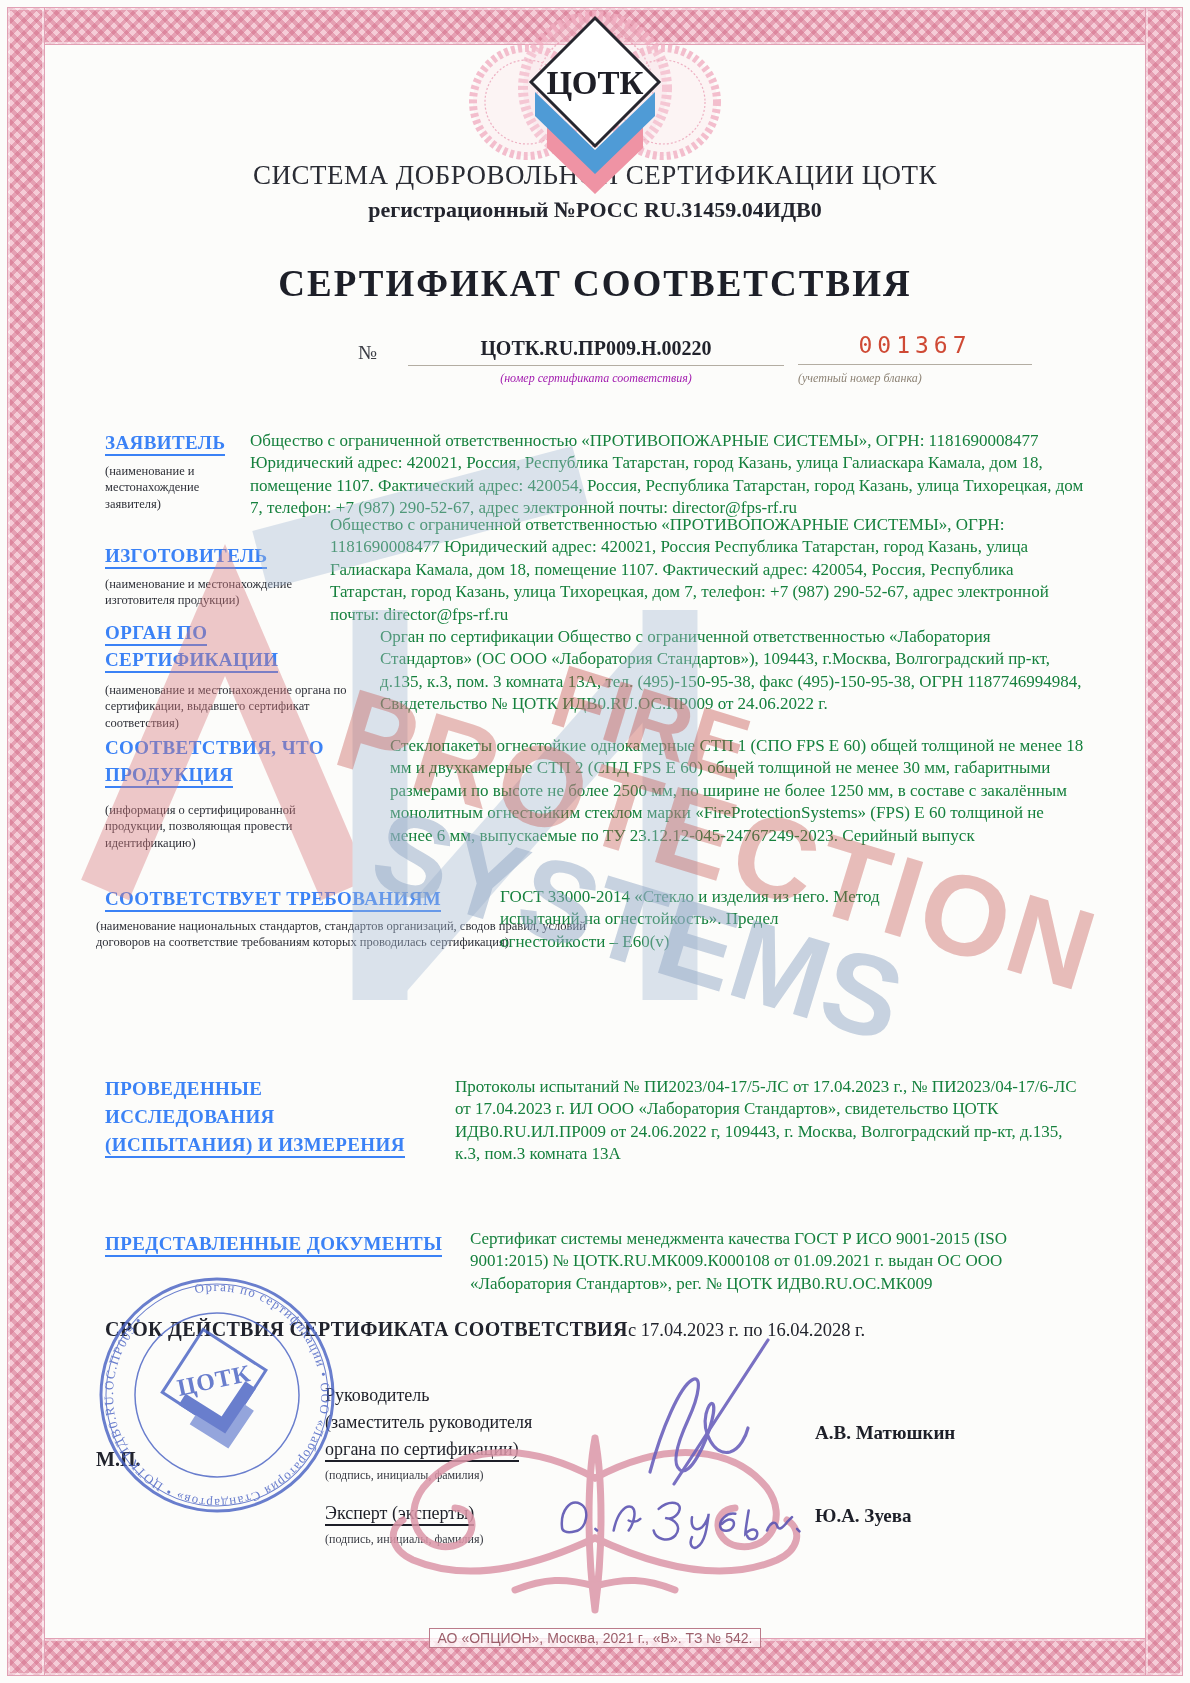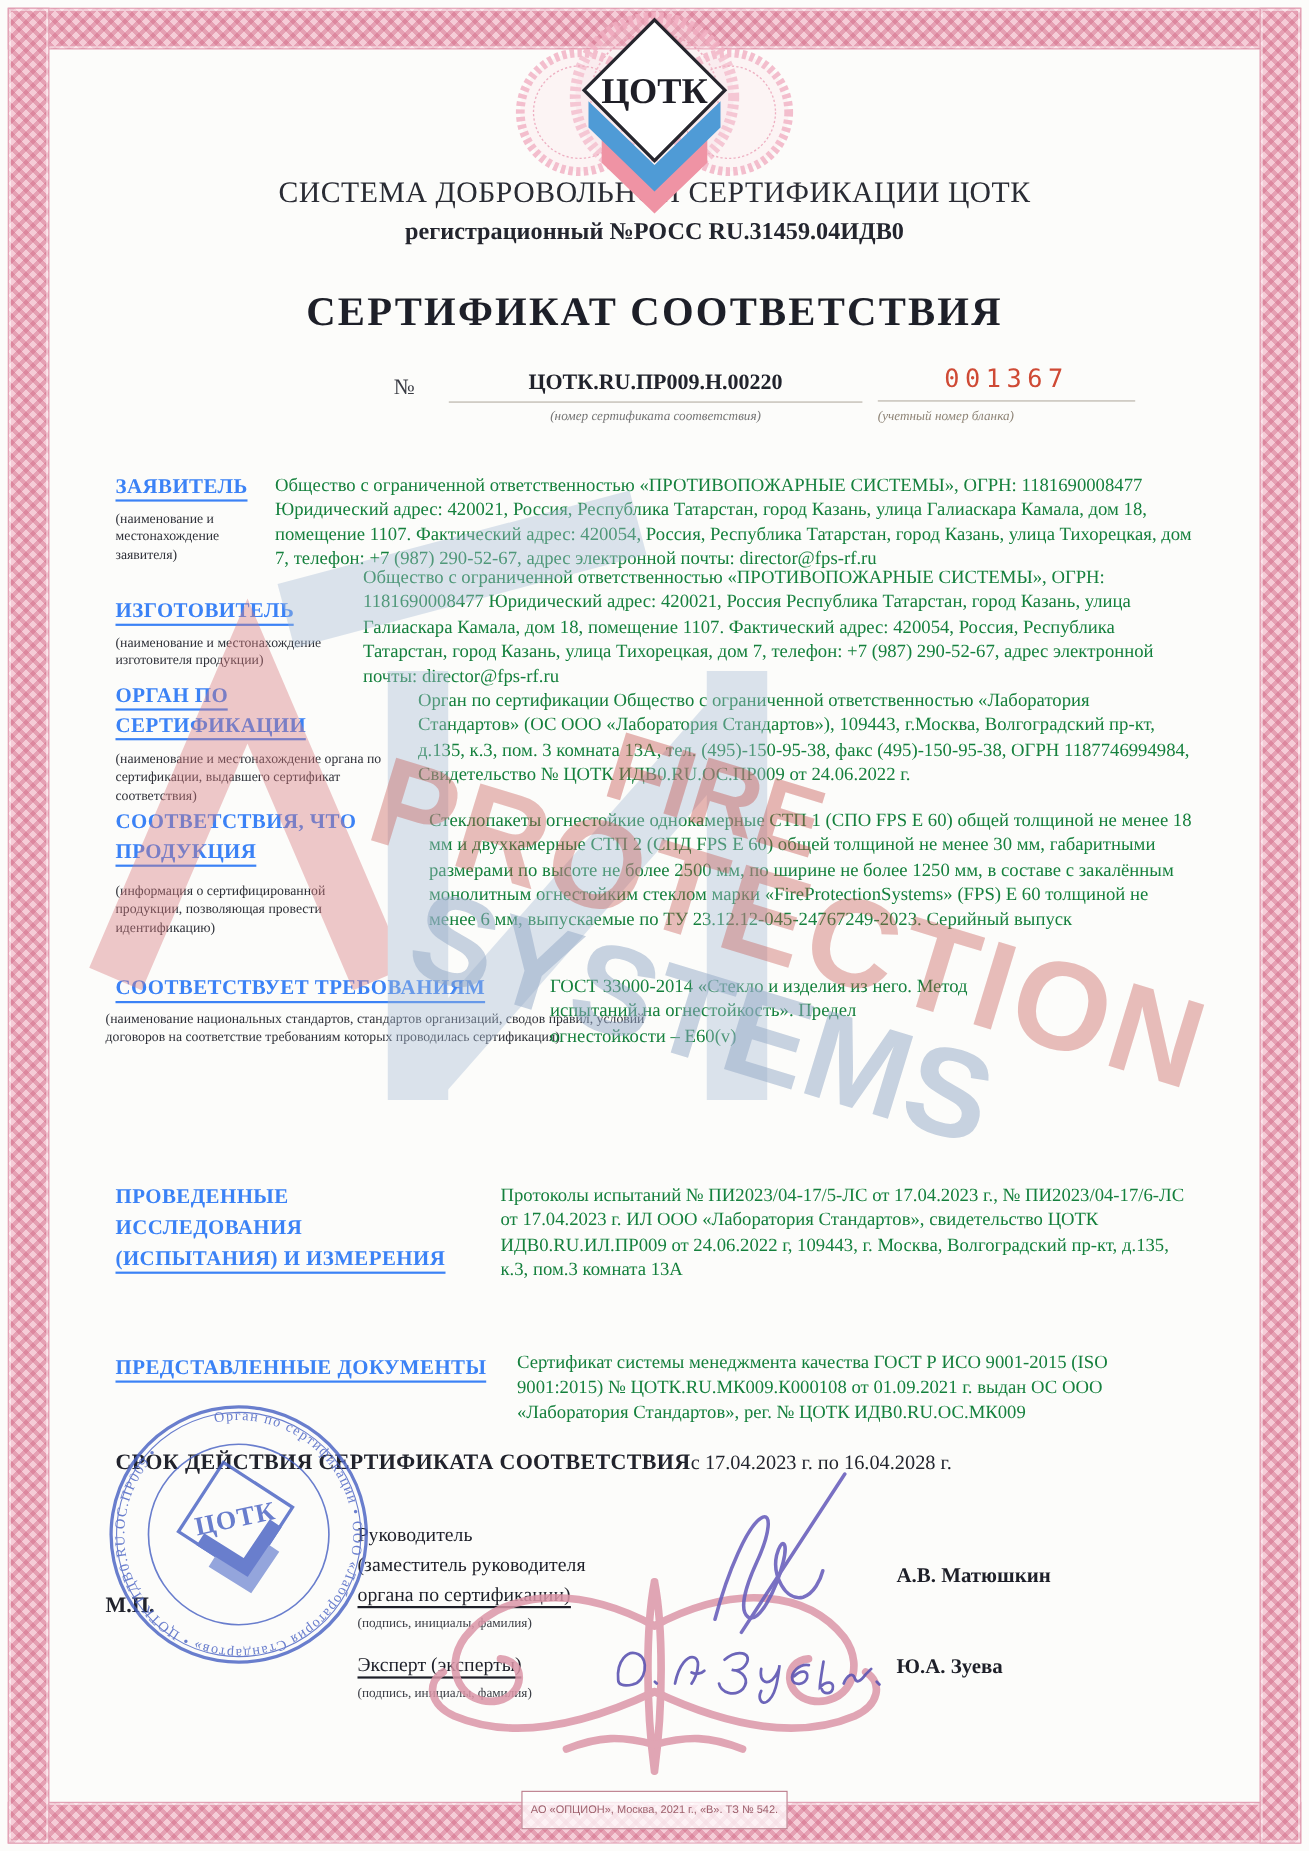--- a/index.html
+++ b/index.html
@@ -25,21 +25,21 @@
           font-size:27px;letter-spacing:.5px;color:#2a2c34;}
   .hline2{position:absolute;left:0;top:197px;width:1190px;text-align:center;
           font-size:22px;font-weight:700;color:#23252e;}
   .title{position:absolute;left:0;top:262px;width:1190px;text-align:center;
          font-size:37px;font-weight:700;letter-spacing:2px;color:#1d1f28;}
 
   .no-sign{position:absolute;left:358px;top:341px;font-size:20px;color:#3a3c44;}
   .cert-no{position:absolute;left:408px;top:337px;width:376px;text-align:center;
            font-size:20px;font-weight:700;border-bottom:1.5px solid #b3ada2;padding-bottom:5px;}
   .cert-no-cap{position:absolute;left:408px;top:371px;width:376px;text-align:center;
-           font-style:italic;font-size:12px;color:#737373;}
+           font-style:italic;font-size:12px;color:#a21caf;}
   .blank-no{position:absolute;left:798px;top:332px;width:234px;text-align:center;
            font-family:"DejaVu Sans Mono",monospace;font-size:23px;letter-spacing:5px;color:#cf4a35;
            border-bottom:1.5px solid #b3ada2;padding-bottom:6px;}
   .blank-cap{position:absolute;left:798px;top:371px;width:234px;text-align:left;
            font-style:italic;font-size:12px;color:#8d8375;}
 
   
   .lbl{position:absolute;font-size:19px;font-weight:700;letter-spacing:.4px;color:#3b82f6;white-space:nowrap;}
   .ul{border-bottom:2px solid currentColor;padding-bottom:1px;}
   .sub{position:absolute;font-size:12.5px;color:#2e3038;line-height:1.3;}
@@ -64,22 +64,22 @@
   .wm{position:absolute;inset:0;z-index:3;pointer-events:none;}
   .wm-shapes{position:absolute;left:60px;top:420px;opacity:.4;}
   .wm-words{position:absolute;left:380px;top:598px;transform:rotate(17deg);transform-origin:left top;
             font-family:"Liberation Sans",sans-serif;font-weight:700;line-height:.92;white-space:nowrap;}
   .wm-fire{font-size:88px;margin-left:195px;color:rgba(198,84,78,.42);}
   .wm-prot{font-size:114px;letter-spacing:4px;color:rgba(198,84,78,.38);}
   .wm-sys{font-size:114px;margin-left:70px;color:rgba(146,168,198,.5);}
 
   .ornament{position:absolute;left:315px;top:1420px;z-index:2;opacity:.85;}
   .imprint-wrap{position:absolute;left:0;top:1628px;width:1190px;text-align:center;z-index:4;}
-  .imprint{display:inline-block;font-family:"Liberation Sans",sans-serif;font-size:10px;color:#9c5f6b;
-           border:1px solid #bb7b8a;background:rgba(255,255,255,.75);padding:11px 8px;}
+  .imprint{display:inline-block;font-family:"Liberation Sans",sans-serif;font-size:14px;color:#9c5f6b;
+           border:1px solid #bb7b8a;background:rgba(255,255,255,.75);padding:1px 8px;}
 </style>
 </head>
 <body>
 
 <div class="page">
 
   <div class="band h top"></div>
   <div class="band h bottom"></div>
   <div class="band v left"></div>
   <div class="band v right"></div>

